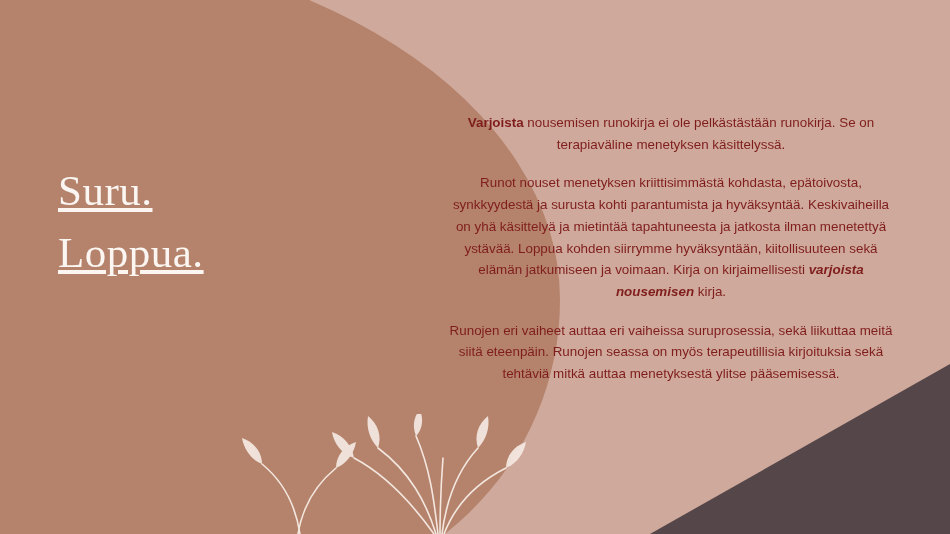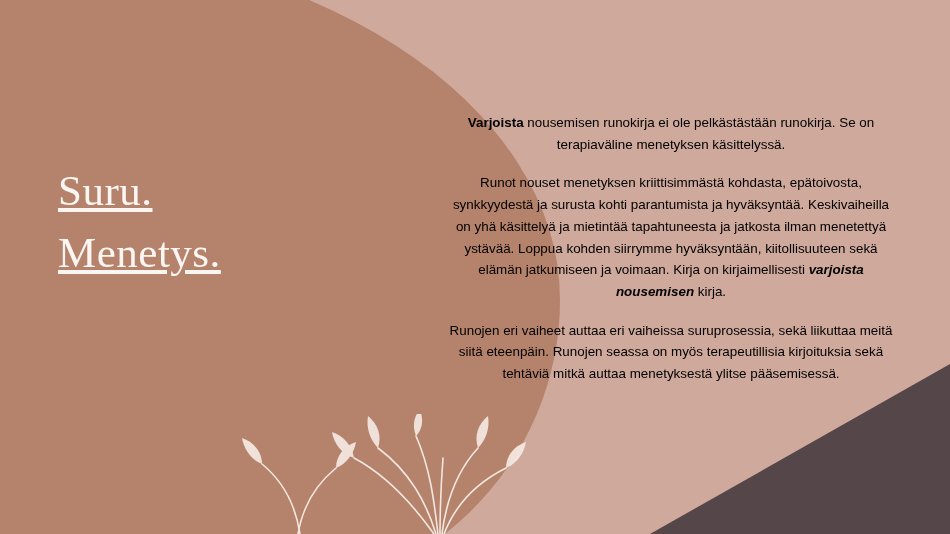--- a/index.html
+++ b/index.html
@@ -66,21 +66,21 @@
     display: block;
     white-space: nowrap;
   }
   .body-block {
     position: absolute;
     left: 447px;
     top: 112px;
     width: 448px;
     z-index: 6;
     text-align: center;
-    color: #000000;
+    color: #7f1d1d;
     font-size: 13.4px;
     line-height: 1.62;
   }
   .body-block p {
     margin: 0 0 17px 0;
   }
   .body-block p:last-child {
     margin-bottom: 8px;
   }
   .body-block b {
@@ -131,21 +131,21 @@
         <path d="M240 34 C 248 26, 252 14, 250 2 C 240 10, 236 22, 240 34 Z"></path>
         <path d="M268 54 C 278 50, 286 40, 288 28 C 276 32, 268 42, 268 54 Z"></path>
         <path d="M98 54 C 108 50, 116 40, 118 28 C 106 32, 98 42, 98 54 Z"></path>
         <path d="M24 50 C 14 46, 6 36, 4 24 C 16 28, 24 38, 24 50 Z"></path>
       </g>
     </svg>
   </div>
 
   <div class="title-block">
     <span class="title-line">Suru.</span>
-    <span class="title-line">Menetys.</span>
+    <span class="title-line">Loppua.</span>
   </div>
 
   <div class="body-block">
     <p>
       <b>Varjoista</b><span> nousemisen runokirja ei ole pelkästästään runokirja. Se on terapiaväline menetyksen käsittelyssä.</span>
     </p>
     <p>
       <span>Runot nouset menetyksen kriittisimmästä kohdasta, epätoivosta, synkkyydestä ja surusta kohti parantumista ja hyväksyntää. Keskivaiheilla on yhä käsittelyä ja mietintää tapahtuneesta ja jatkosta ilman menetettyä ystävää. Loppua kohden siirrymme hyväksyntään, kiitollisuuteen sekä elämän jatkumiseen ja voimaan. Kirja on kirjaimellisesti </span><i>varjoista nousemisen</i><span> kirja.</span>
     </p>
     <p>Runojen eri vaiheet auttaa eri vaiheissa suruprosessia, sekä liikuttaa meitä siitä eteenpäin. Runojen seassa on myös terapeutillisia kirjoituksia sekä tehtäviä mitkä auttaa menetyksestä ylitse pääsemisessä.</p>

